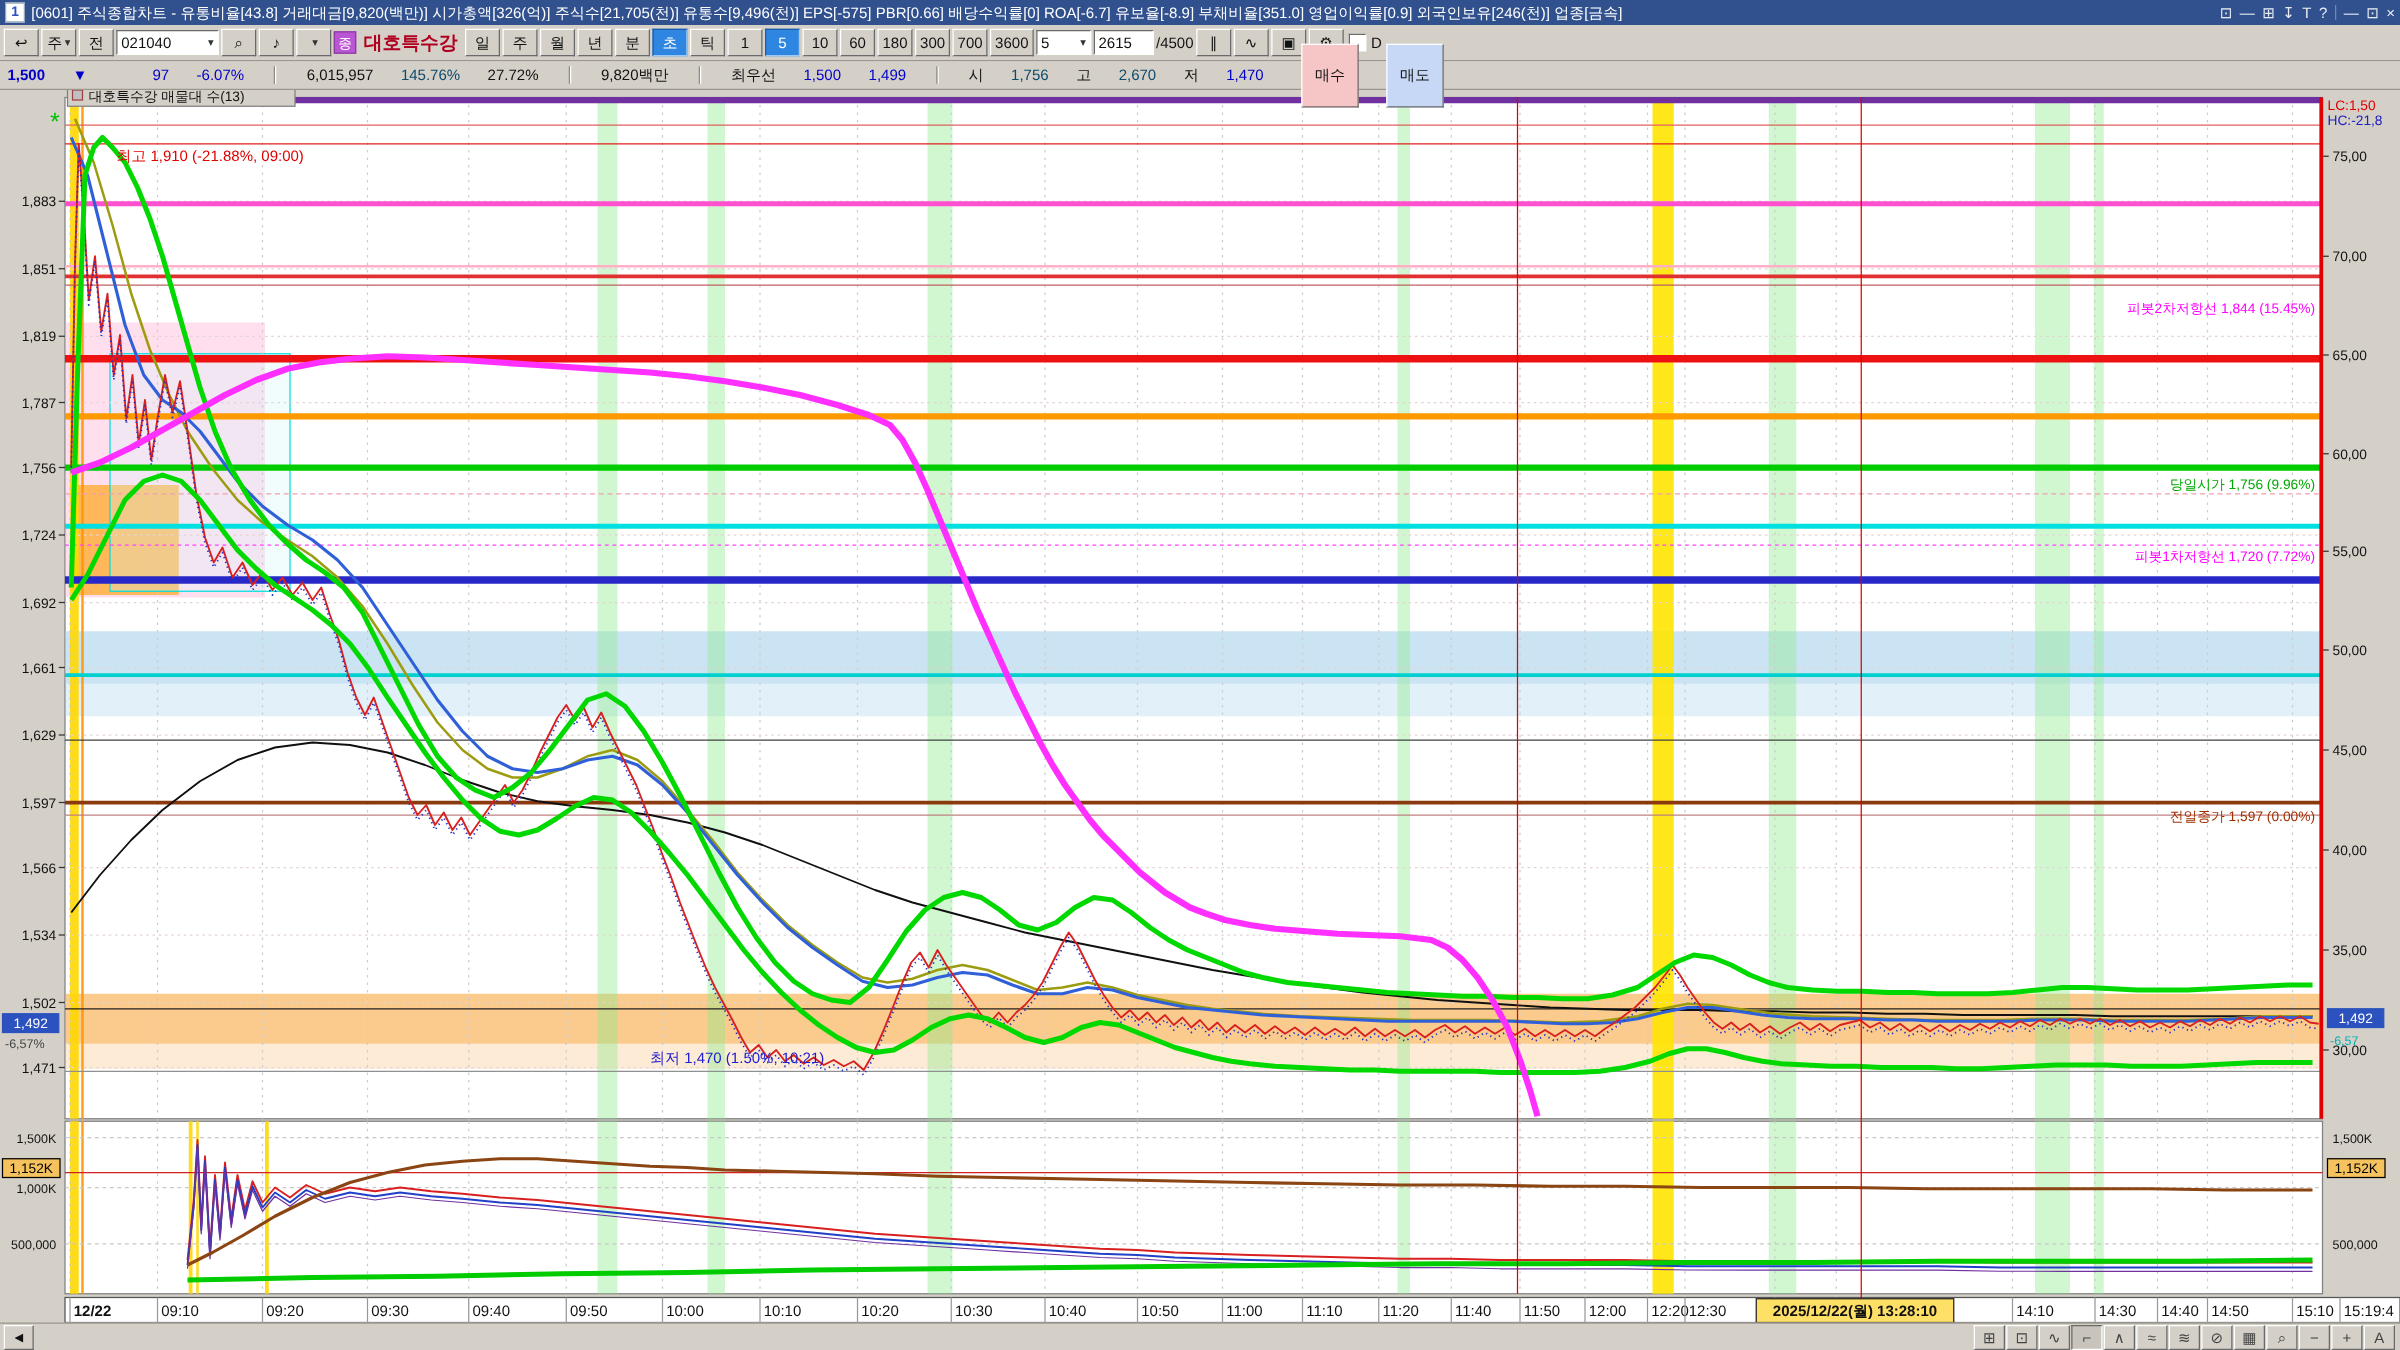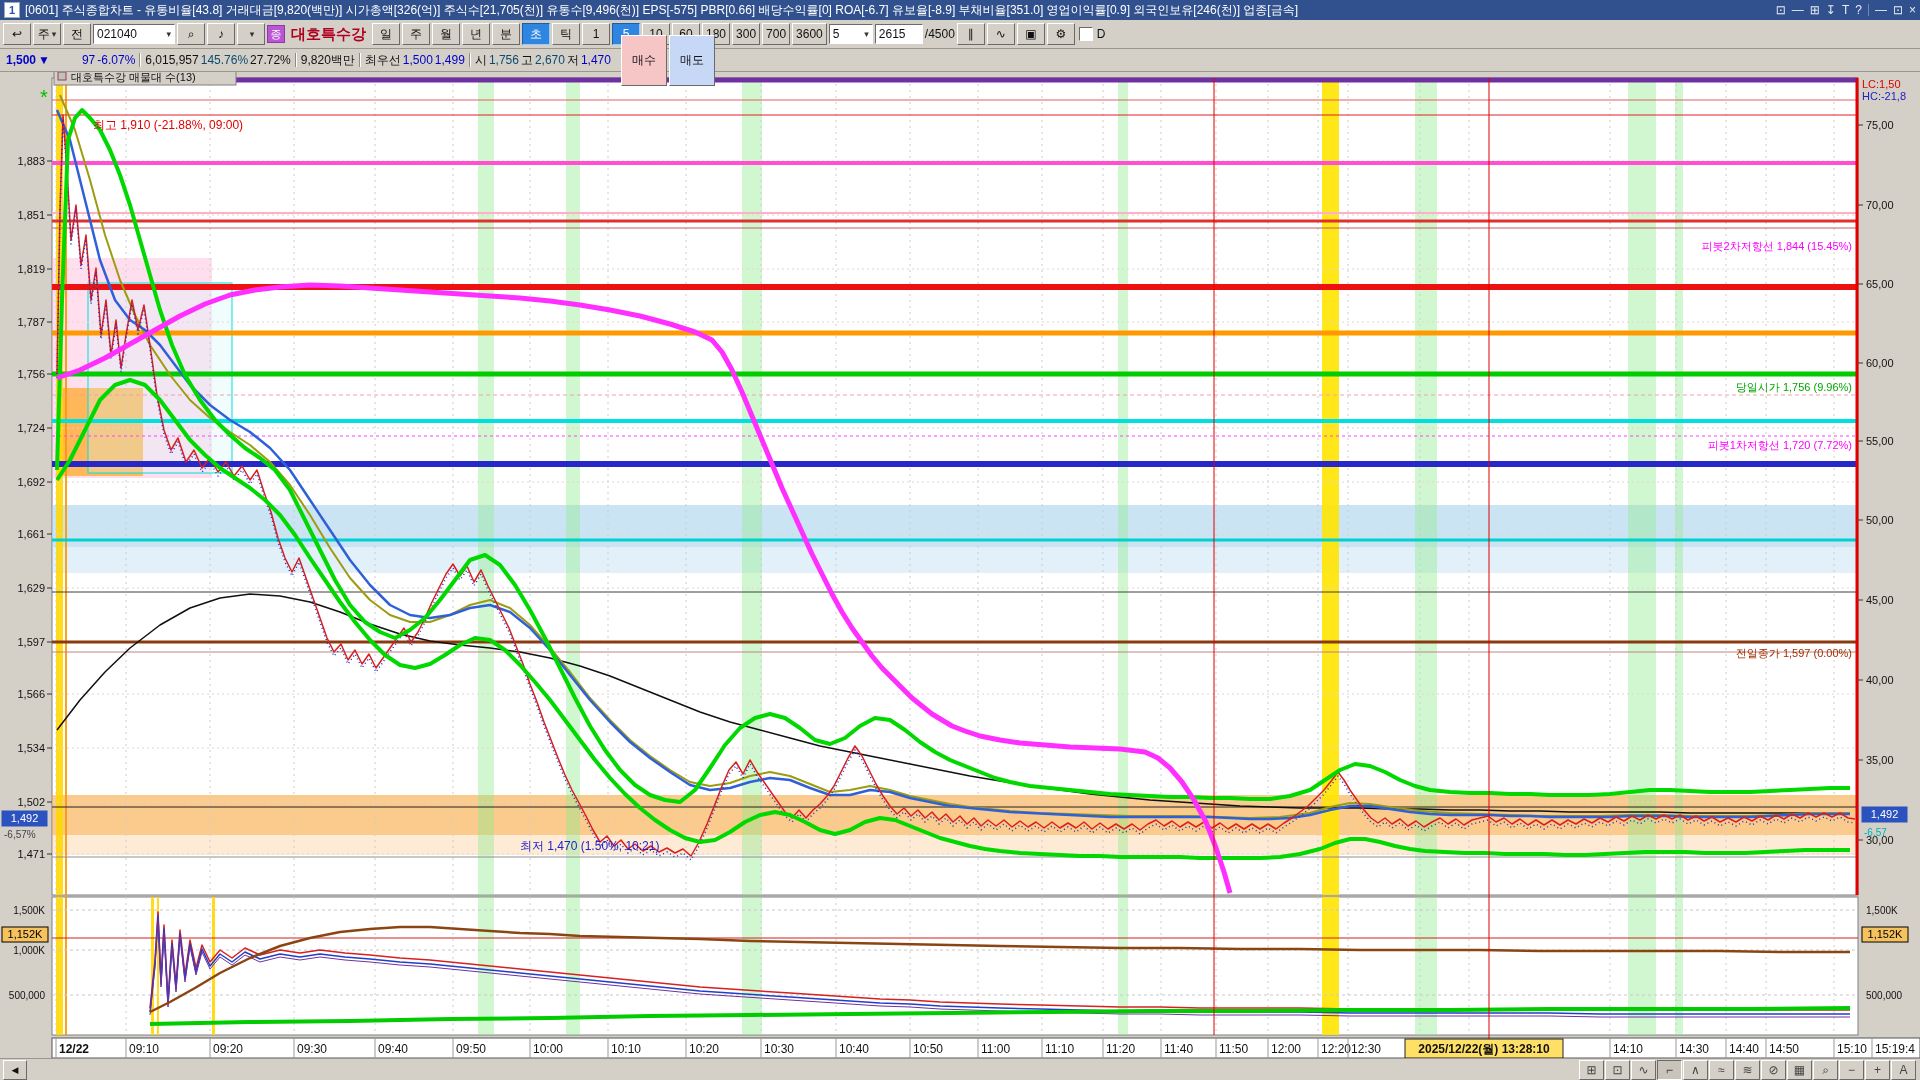--- a/index.html
+++ b/index.html
@@ -24,21 +24,21 @@
        background:#D4D0C8;border:1px solid;border-color:#fff #6a6a6a #6a6a6a #fff;font-size:12px;padding:0 3px}
   .btn.sel{background:#2F86E0;color:#fff;border-color:#1c5ea8 #9ccaf4 #9ccaf4 #1c5ea8}
   .fld{height:18px;background:#fff;border:1px solid;border-color:#6a6a6a #fff #fff #6a6a6a;
        display:inline-flex;align-items:center;padding:0 3px;font-size:12px}
   .drop{font-size:9px;color:#333;margin-left:2px}
   .badge-jong{width:16px;height:16px;background:#BA55D3;color:#fff;display:inline-flex;
               align-items:center;justify-content:center;font-size:11px;border:1px solid #8a3aa0}
   .stock-nm{color:#B00020;font-weight:bold;padding:0 4px;font-size:15px}
   .chk{width:12px;height:12px;background:#fff;border:1px solid;border-color:#6a6a6a #fff #fff #6a6a6a;margin:0 2px}
   
-  .quotebar{height:22px;background:#D4D0C8;display:flex;align-items:center;gap:2px;padding:0 6px;
+  .quotebar{height:22px;background:#D4D0C8;display:flex;align-items:center;gap:22px;padding:0 6px;
             border-bottom:1px solid #9a968e;white-space:nowrap;font-size:12px}
   .qsep{border-left:1px solid #8f8b83;border-right:1px solid #fff;height:14px;margin:0 2px}
   .blue{color:#0000C8}.red{color:#0c4a6e}.blk{color:#111}
   .qbtn{height:17px;padding:16px 10px;display:inline-flex;align-items:center;border:1px solid;
         border-color:#fff #6a6a6a #6a6a6a #fff;font-size:12px}
   .qbuy{background:#F6C6C6}.qsell{background:#C6D8F6}
   
   .bottombar{position:absolute;left:0;top:1058px;width:1920px;height:22px;background:#D4D0C8;
              border-top:1px solid #9a968e;display:flex;align-items:center;z-index:2}
   .scroll-btn{width:22px;height:18px;margin-left:3px;display:flex;align-items:center;justify-content:center;

